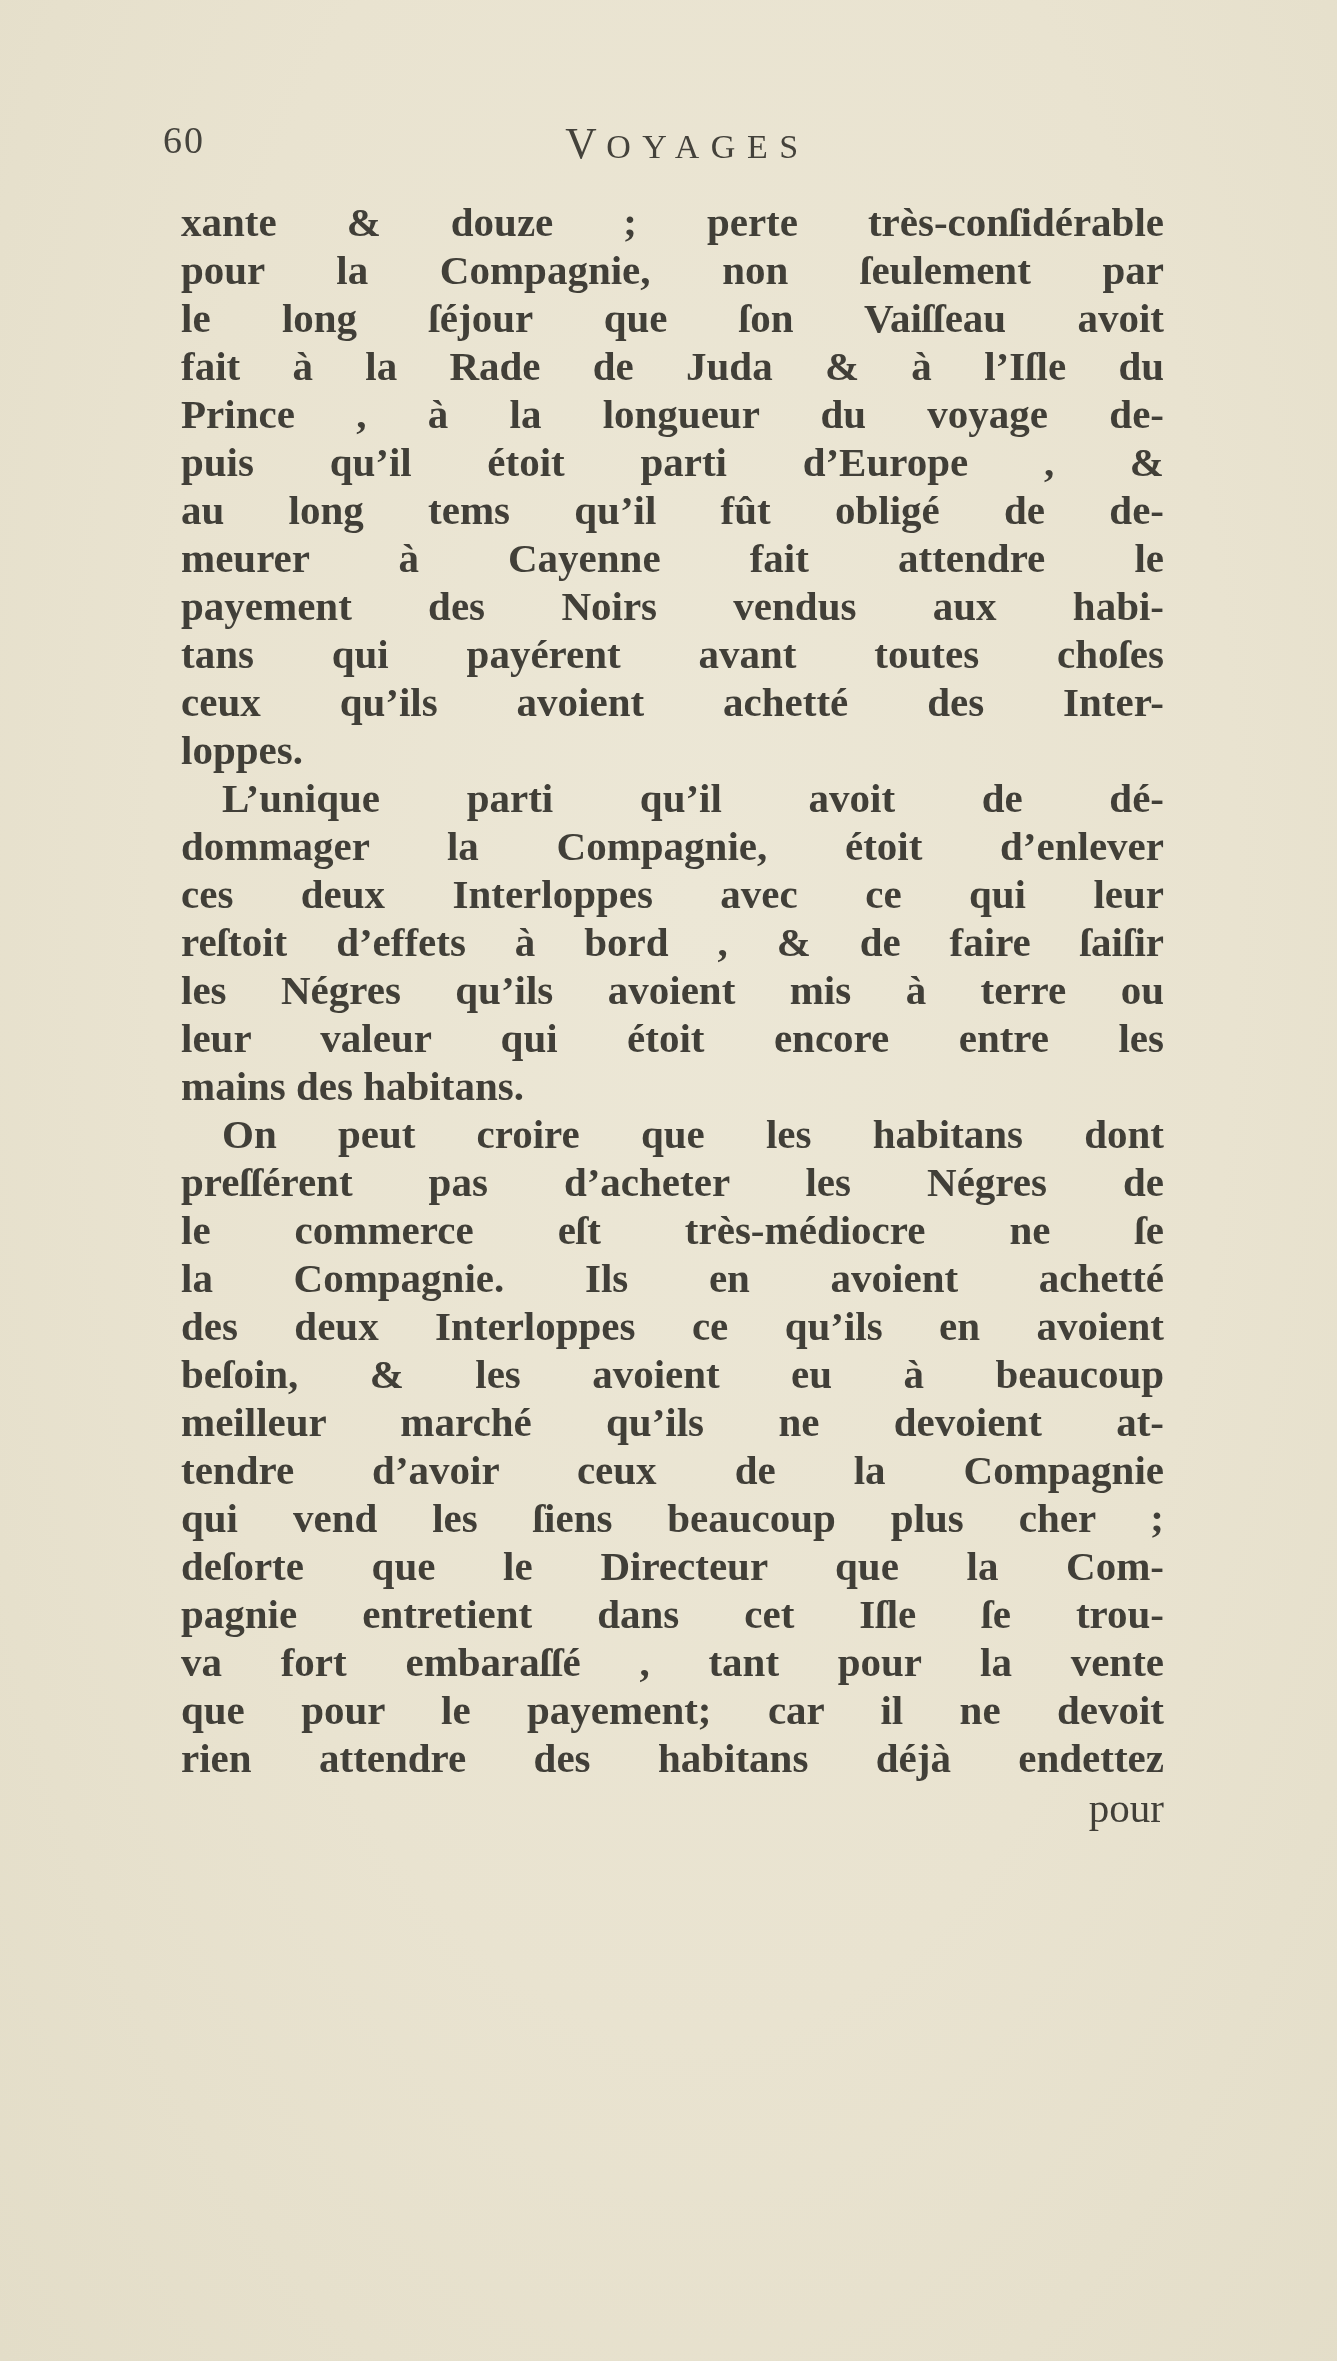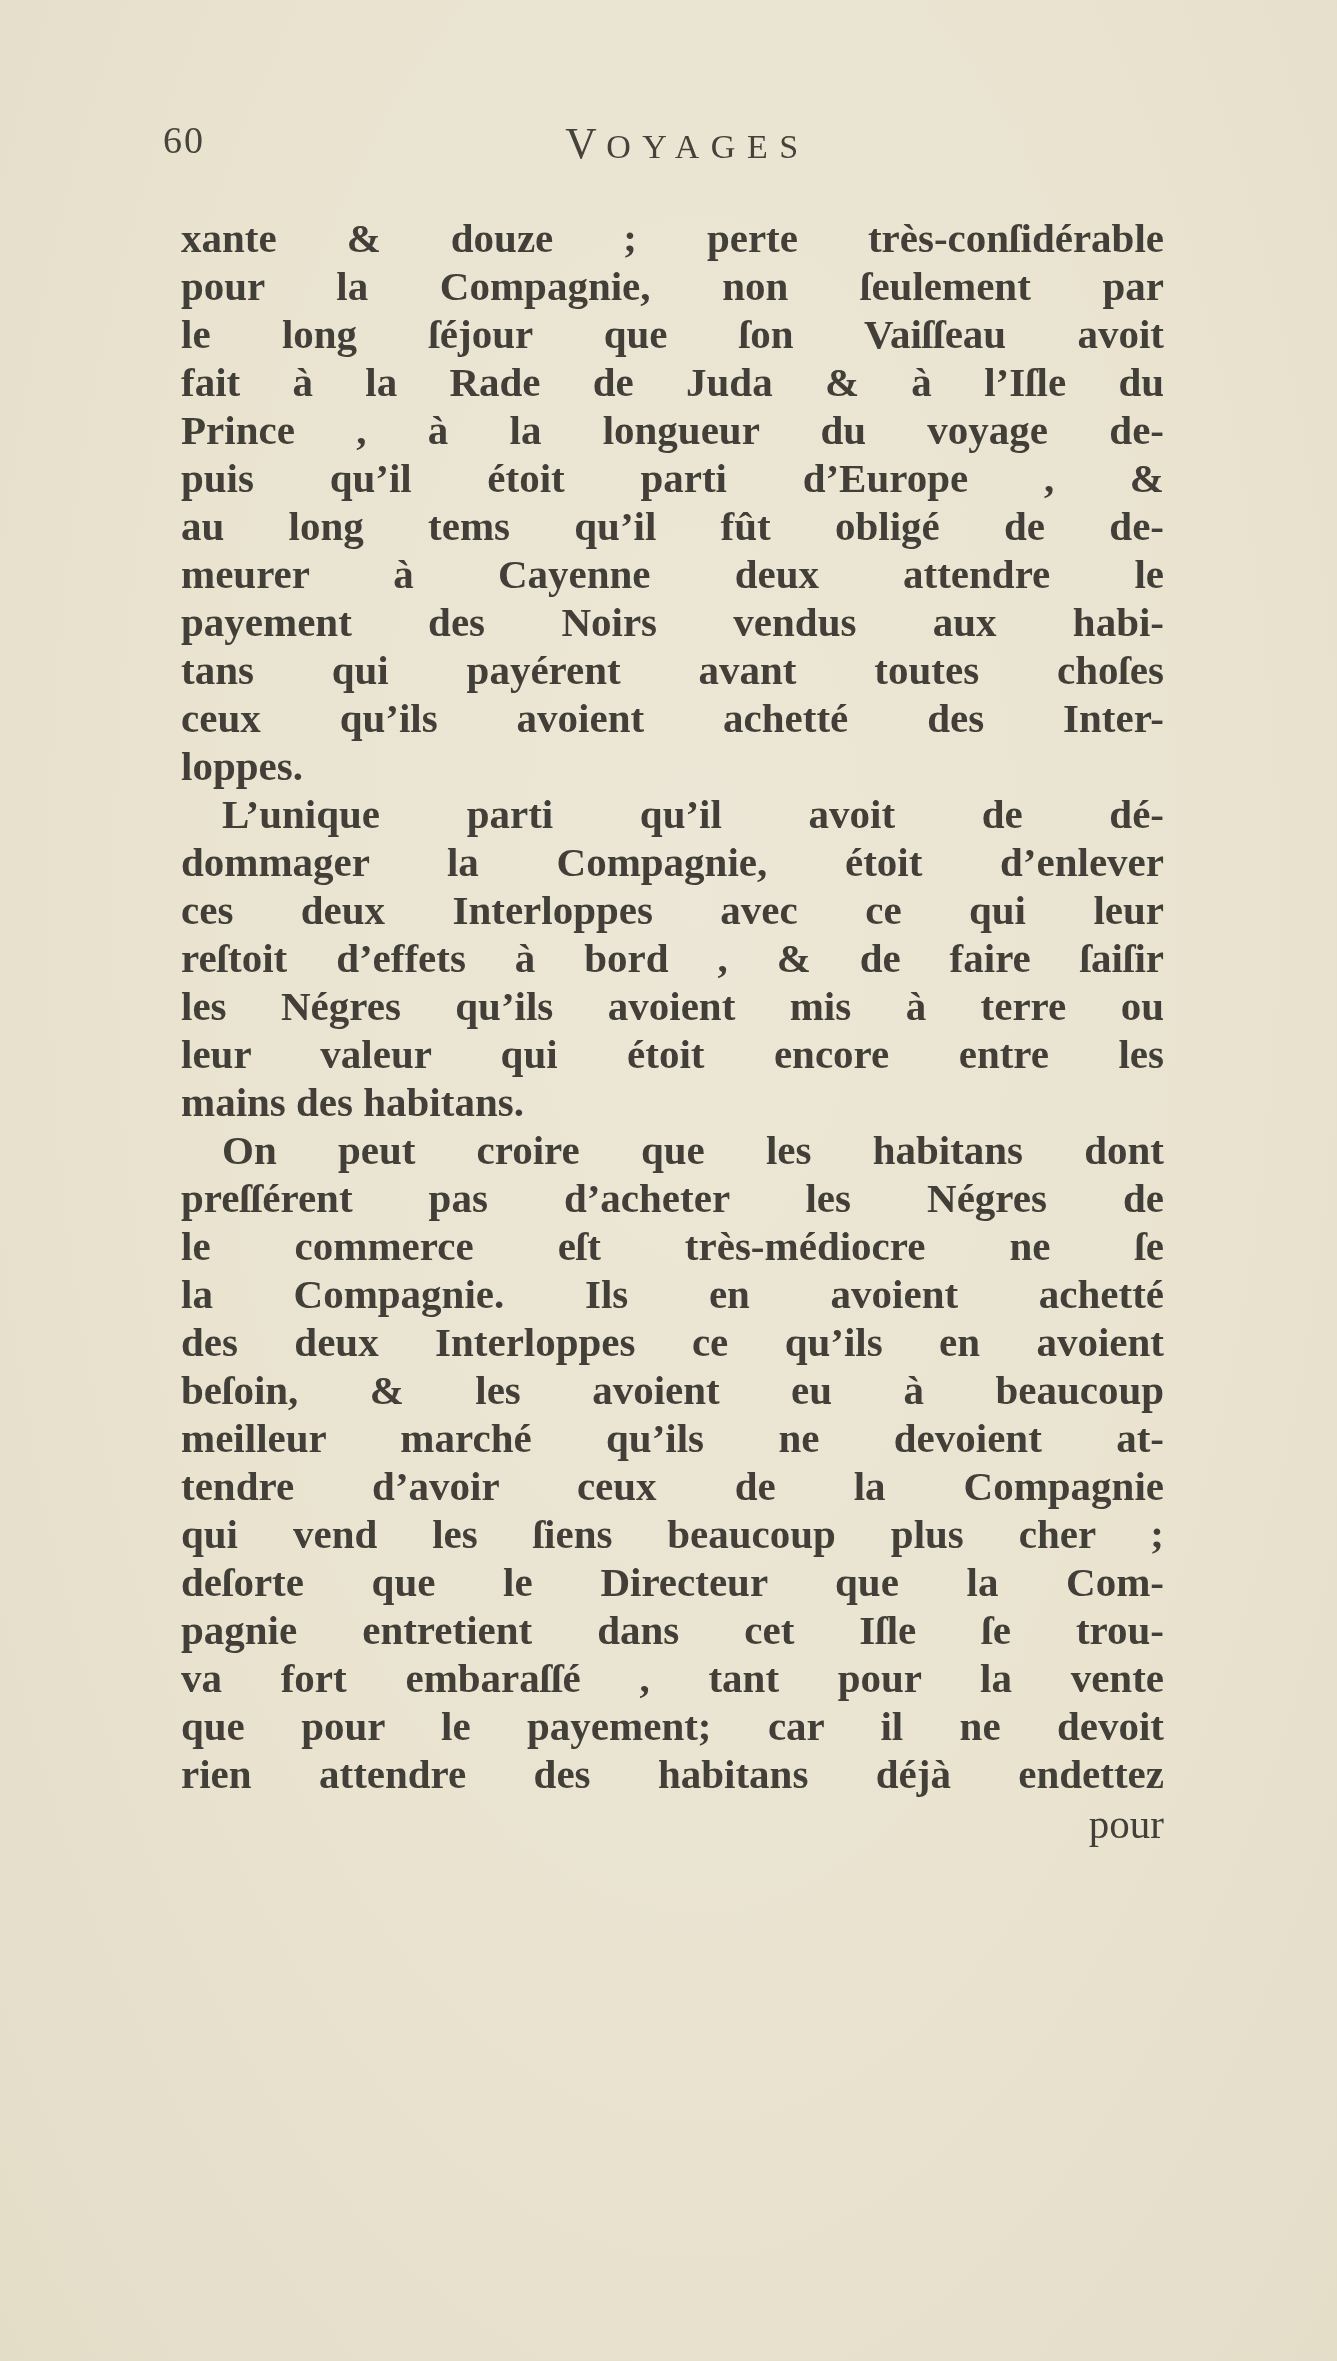--- a/index.html
+++ b/index.html
@@ -23,21 +23,21 @@
   }
   .textblock {
     position: absolute;
     left: 181px;
     top: 118px;
     width: 983px;
   }
   .running-header {
     position: relative;
     height: 52px;
-    margin-bottom: 44px;
+    margin-bottom: 28px;
   }
   .page-number {
     position: absolute;
     left: -18px;
     top: 0;
     font-size: 38px;
     letter-spacing: 2px;
     color: #46443d;
   }
   .running-title {
@@ -94,21 +94,21 @@
     <div class="body-text">
 
     <div class="paragraph">
           <div class="line">xante &amp; douze ; perte très-conſidérable</div>
           <div class="line">pour la Compagnie, non ſeulement par</div>
           <div class="line">le long ſéjour que ſon Vaiſſeau avoit</div>
           <div class="line">fait à la Rade de Juda &amp; à l’Iſle du</div>
           <div class="line">Prince , à la longueur du voyage de-</div>
           <div class="line">puis qu’il étoit parti d’Europe , &amp;</div>
           <div class="line">au long tems qu’il fût obligé de de-</div>
-          <div class="line">meurer à Cayenne deux attendre le</div>
+          <div class="line">meurer à Cayenne fait attendre le</div>
           <div class="line">payement des Noirs vendus aux habi-</div>
           <div class="line">tans qui payérent avant toutes choſes</div>
           <div class="line">ceux qu’ils avoient achetté des Inter-</div>
           <div class="line line-last">loppes.</div>
         </div>
         <div class="paragraph indent">
           <div class="line">L’unique parti qu’il avoit de dé-</div>
           <div class="line">dommager la Compagnie, étoit d’enlever</div>
           <div class="line">ces deux Interloppes avec ce qui leur</div>
           <div class="line">reſtoit d’effets à bord , &amp; de faire ſaiſir</div>

